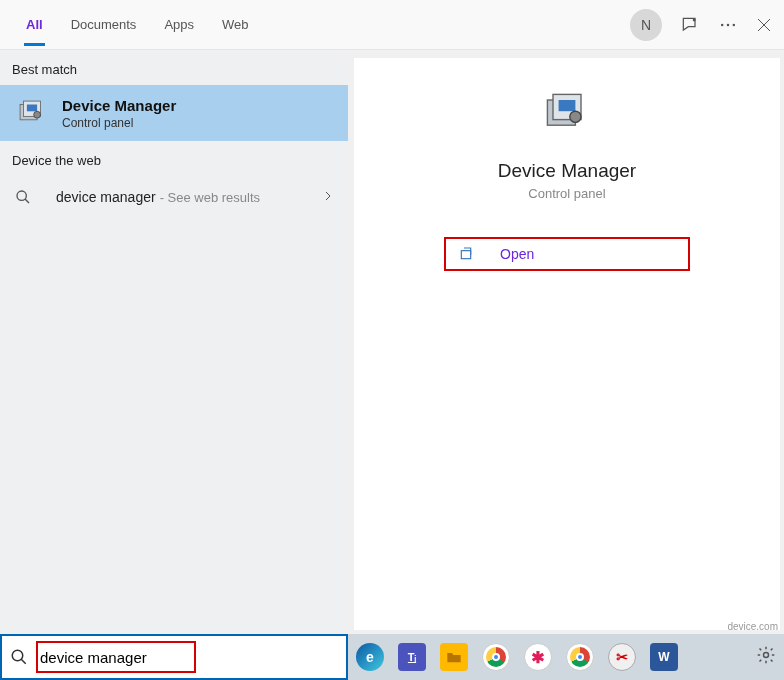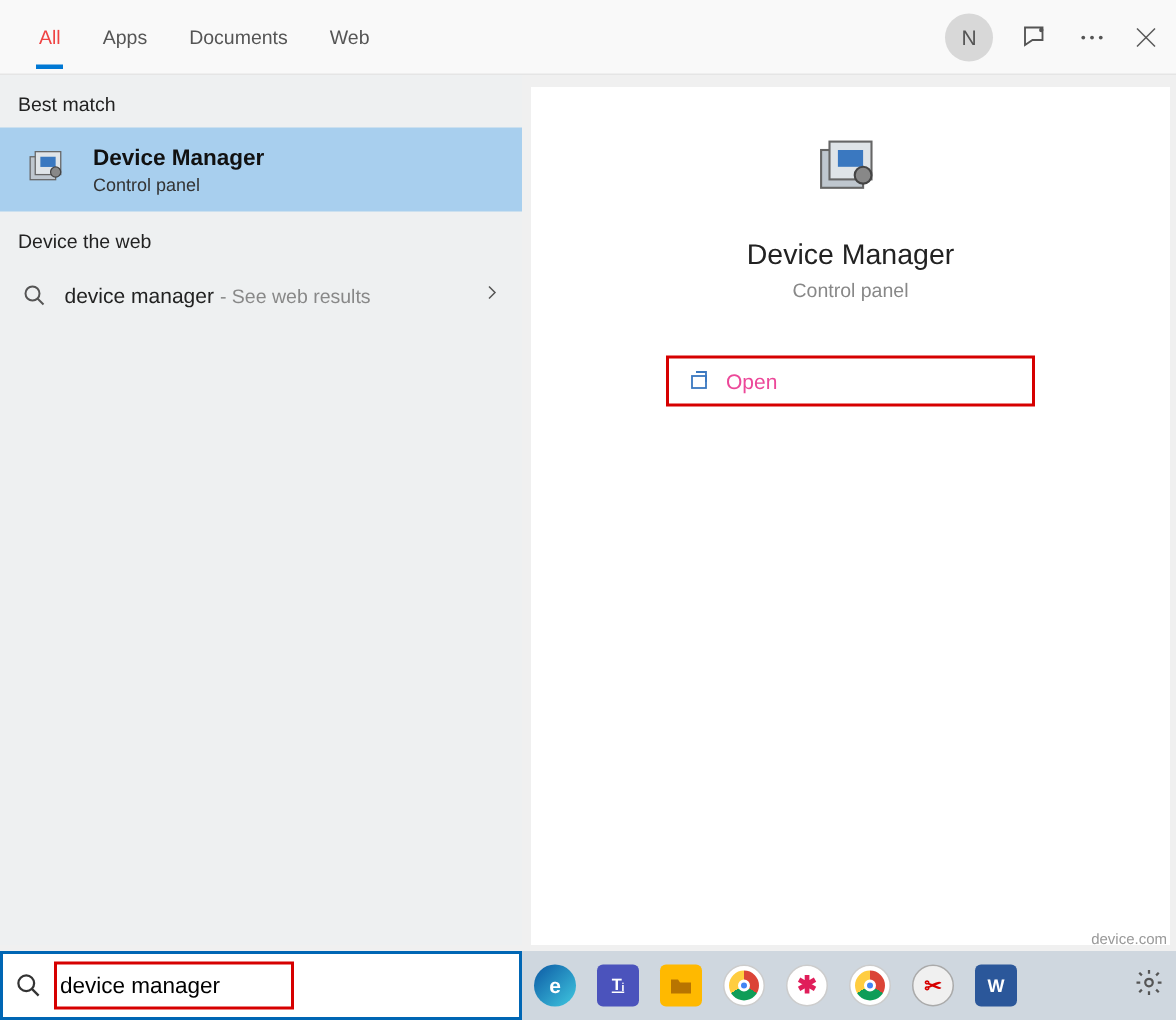--- a/index.html
+++ b/index.html
@@ -1,43 +1,43 @@
 <!DOCTYPE html>
 <html><head>
 <meta charset="utf-8">
 <style>
 * { box-sizing: border-box; margin: 0; padding: 0; font-family: 'Segoe UI', Tahoma, sans-serif; }
 body { width: 784px; height: 680px; background: #f0f0f0; position: relative; overflow: hidden; }
 .topbar { display: flex; align-items: center; height: 50px; background: #f9f9f9; border-bottom: 1px solid #e5e5e5; padding: 0 12px; }
 .tabs { display: flex; gap: 0; }
 .tab { padding: 14px 14px; font-size: 13px; color: #555; cursor: pointer; position: relative; }
-.tab.active { color: #ef4444; font-weight: 400; }
+.tab.active { color: #6d28d9; font-weight: 700; }
 .tab.active::after { content: ''; position: absolute; bottom: 0; left: 12px; right: 12px; height: 3px; background: #0078d4; }
 .tab .chev { font-size: 9px; margin-left: 4px; }
 .topbar-right { margin-left: auto; display: flex; align-items: center; gap: 18px; }
 .avatar { width: 32px; height: 32px; border-radius: 50%; background: #d8d8d8; display: flex; align-items: center; justify-content: center; font-size: 14px; color: #555; font-weight: 500; }
 .feedback-icon, .more-icon, .close-icon { color: #555; cursor: pointer; }
 .close-icon svg, .feedback-icon svg, .more-icon svg { display: block; }
 .content { display: flex; height: 580px; }
 .left-pane { width: 348px; background: #eef0f1; }
 .section-header { font-size: 13px; font-weight: 400; padding: 12px 12px 8px; color: #222; }
 .best-match { display: flex; align-items: center; padding: 10px 14px; background: #a8cfee; gap: 12px; }
 .bm-icon { width: 36px; height: 36px; display: flex; align-items: center; justify-content: center; }
 .bm-text .title { font-size: 15px; font-weight: 600; color: #111; }
 .bm-text .sub { font-size: 12px; color: #333; margin-top: 2px; }
-.web-result { display: flex; align-items: center; padding: 12px 14px; gap: 11px; }
+.web-result { display: flex; align-items: center; padding: 12px 14px; gap: 24px; }
 .web-result .mag { width: 18px; display: flex; justify-content: center; }
 .web-result .text { font-size: 14px; color: #222; }
 .web-result .suffix { font-size: 13px; color: #888; margin-left: 4px; }
 .web-result .arrow { margin-left: auto; color: #555; }
 .right-pane { flex: 1; background: #fff; margin: 8px 4px 0 6px; display: flex; flex-direction: column; align-items: center; padding-top: 28px; }
 .preview-icon { width: 56px; height: 56px; display: flex; align-items: center; justify-content: center; margin-bottom: 18px; }
 .preview-title { font-size: 19px; color: #222; margin-bottom: 4px; }
 .preview-sub { font-size: 13px; color: #888; margin-bottom: 36px; }
-.action-row { width: 246px; height: 34px; border: 2px solid #d60000; display: flex; align-items: center; padding: 0 12px; gap: 10px; font-size: 14px; color: #ec4899; cursor: pointer; }
+.action-row { width: 246px; height: 34px; border: 2px solid #d60000; display: flex; align-items: center; padding: 0 12px; gap: 26px; font-size: 14px; color: #6d28d9; cursor: pointer; }
 .action-row svg { color: #3a78c0; }
 .taskbar { position: absolute; bottom: 0; left: 0; right: 0; height: 46px; display: flex; align-items: center; }
 .search-area { width: 348px; height: 46px; border: 2px solid #0066b4; background: #fff; display: flex; align-items: center; padding: 0 8px; gap: 8px; }
 .search-highlight { border: 2px solid #d60000; display: flex; align-items: center; height: 32px; padding: 0 4px 0 2px; gap: 6px; }
 .search-highlight input { border: none; outline: none; font-size: 15px; width: 150px; background: transparent; }
 .tray { flex: 1; height: 46px; background: #cfd7df; display: flex; align-items: center; padding: 0 8px; gap: 14px; }
 .tray-icon { width: 28px; height: 28px; border-radius: 50%; display: flex; align-items: center; justify-content: center; font-size: 14px; font-weight: bold; color: #fff; }
 .edge { background: linear-gradient(135deg,#0c59a4,#40c8e0); }
 .teams { background: #4b53bc; border-radius: 4px; font-size: 11px; text-decoration: underline; }
 .files { background: #ffb900; border-radius: 4px; }
@@ -52,22 +52,22 @@
 .word { background:#2b579a; border-radius:4px; font-size:12px;}
 .gear { margin-left:auto; color:#555;}
 .watermark { position:absolute; bottom:48px; right:6px; font-size:10px; color:#999;}
 </style>
 </head>
 <body>
 
 <div class="topbar">
   <div class="tabs">
     <div class="tab active">All</div>
+    <div class="tab">Documents</div>
     <div class="tab">Apps</div>
-    <div class="tab">Documents</div>
     <div class="tab">Web</div>
   </div>
   <div class="topbar-right">
     <div class="avatar">N</div>
     <span class="feedback-icon">
       <svg width="20" height="20" viewBox="0 0 24 24" fill="none" stroke="currentColor" stroke-width="1.5">
           <path d="M4 4h14v10H10l-6 4V4z"></path>
           <circle cx="17" cy="6" r="1" fill="currentColor"></circle>
         </svg>
     </span>

